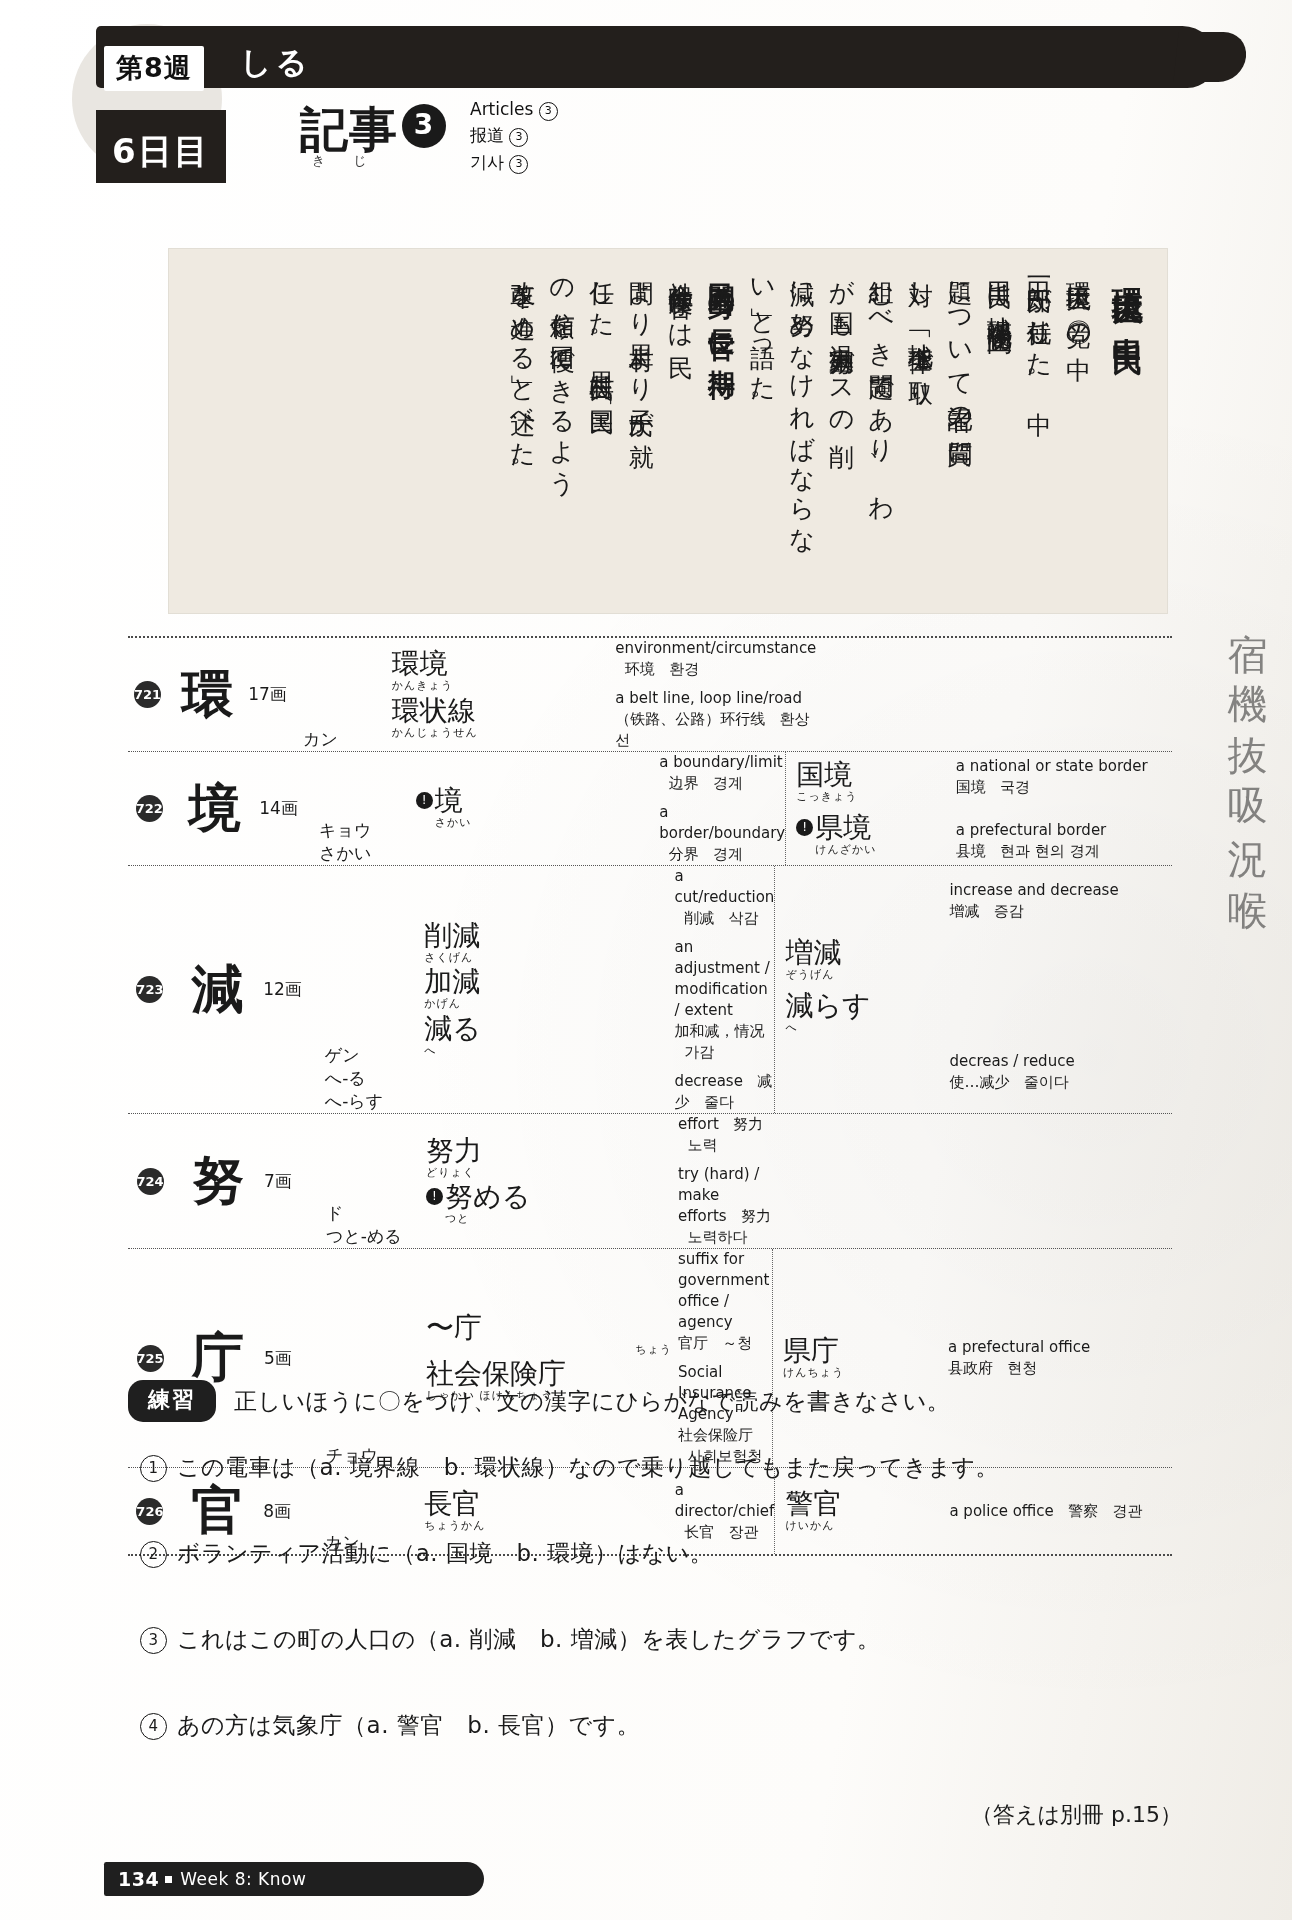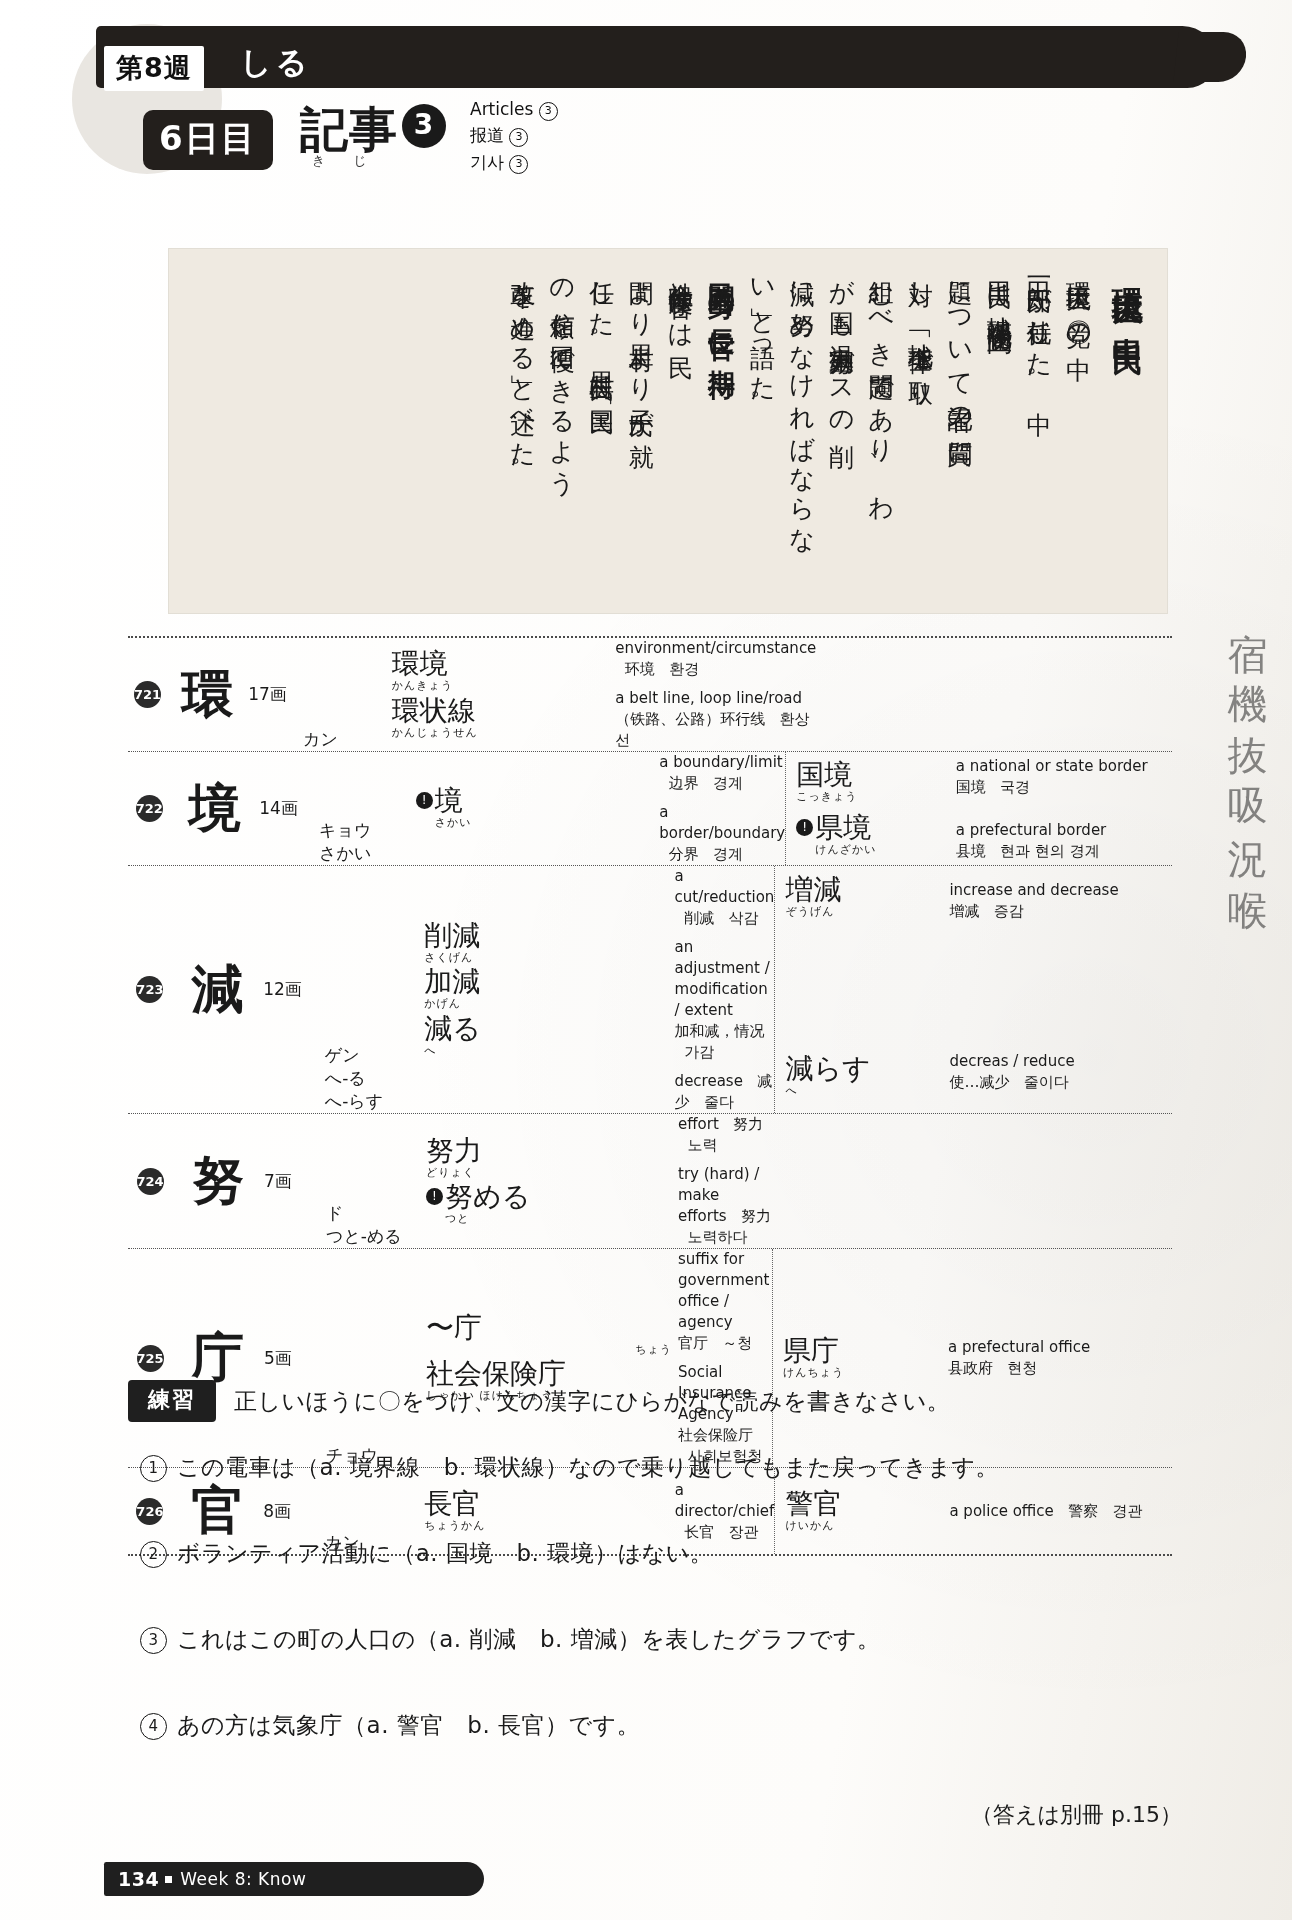--- a/index.html
+++ b/index.html
@@ -39,21 +39,21 @@
     letter-spacing:1px;
   }
   .week-title{
     position:absolute;left:240px;top:42px;
     color:#fff;font-size:31px;font-weight:bold;letter-spacing:4px;
   }
   .day-box{
     position:absolute;left:96px;top:110px;
     background:#231f1c;color:#fff;
     font-size:34px;font-weight:bold;letter-spacing:2px;
-    padding:6px 16px 8px 16px;border-radius:10px;margin-left:47px;
+    padding:19px 16px 8px 16px;border-radius:0;
   }
   .lesson-title{
     position:absolute;left:300px;top:98px;
     font-size:48px;font-weight:bold;letter-spacing:1px;
     display:flex;align-items:flex-start;
   }
   .lesson-title .circ{
     display:inline-block;width:44px;height:44px;line-height:42px;
     border-radius:50%;background:#1a1a1a;color:#fff;font-size:28px;text-align:center;
     margin-left:4px;margin-top:6px;
@@ -151,21 +151,21 @@
     vertical-align:6px;margin-right:2px;font-family:"DejaVu Sans",sans-serif;
   }
   .men{font-size:15px;}
   .men .sub{font-size:15px;}
   
   .practice-head{
     position:absolute;left:128px;top:1380px;display:flex;align-items:center;gap:18px;
   }
   .pill{
     background:#1f1f1f;color:#fff;font-size:22px;font-weight:bold;
-    padding:5px 20px 7px 20px;border-radius:4px;letter-spacing:2px;
+    padding:5px 20px 7px 20px;border-radius:15px;letter-spacing:2px;
   }
   .practice-inst{font-size:23px;letter-spacing:0.5px;}
   .q{
     position:absolute;left:140px;font-size:23px;letter-spacing:0.5px;
   }
   .q .n{display:inline-block;width:25px;height:25px;line-height:24px;border-radius:50%;
     border:1.6px solid #111;font-size:15px;text-align:center;margin-right:10px;vertical-align:2px;}
   .answer-note{
     position:absolute;right:110px;top:1800px;font-size:22px;
   }
@@ -366,21 +366,21 @@
         <div>an adjustment / modification / extent</div>
         <div><span>加和减，情况</span>
         &nbsp;&nbsp;<span>가감</span></div>
       </div>
       <div class="men">
         <span>decrease</span>
         &nbsp;&nbsp;<span>减少</span>
         &nbsp;&nbsp;<span>줄다</span>
       </div>
     </div>
-    <div class="c-words2" style="justify-content:space-between;padding-top:10px;padding-bottom:16px">
+    <div class="c-words2" style="justify-content:center;padding-top:10px;padding-bottom:16px">
       <div class="jword">
         <span>増減</span>
         <span class="rb">ぞうげん</span>
       </div>
       <div class="jword">
         <span>減らす</span>
         <span class="rb">へ</span>
       </div>
     </div>
     <div class="c-mean2" style="justify-content:space-between;padding-top:14px;padding-bottom:20px">

